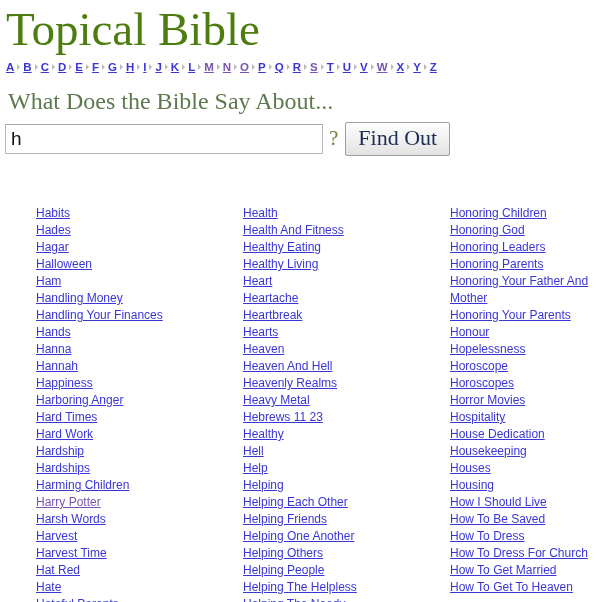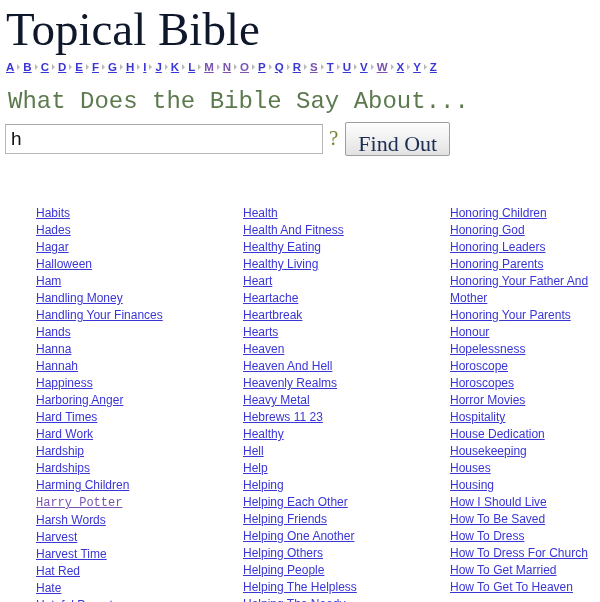--- a/index.html
+++ b/index.html
@@ -13,21 +13,21 @@
     overflow: hidden;
     font-family: "Liberation Sans", sans-serif;
     position: relative;
   }
 
   
   #site-title {
     font-family: "Liberation Serif", serif;
     font-size: 47px;
     line-height: 1.0;
-    color: #0f172a;
+    color: #4d7c0f;
     padding: 6px 0 0 6px;
     margin: 0;
     font-weight: normal;
     letter-spacing: 0px;
     white-space: nowrap;
   }
 
   
   #alpha-nav {
     padding: 9px 0 0 6px;
@@ -51,21 +51,21 @@
     height: 0;
     border-left: 3px solid #b9b9b9;
     border-top: 3px solid transparent;
     border-bottom: 3px solid transparent;
     margin: 0 3px 1px 3px;
     vertical-align: middle;
   }
 
   
   #search-heading {
-    font-family: Liberation Mono, monospace;
+    font-family: Liberation Serif, serif;
     font-size: 24px;
     color: #5d7a4f;
     margin: 0;
     padding: 14px 0 0 8px;
     font-weight: normal;
     white-space: nowrap;
   }
 
   #search-row {
     padding: 5px 0 0 2px;
@@ -94,21 +94,21 @@
     margin: 0 7px 0 6px;
     line-height: 1;
   }
   #find-out-button {
     font-family: "Liberation Serif", serif;
     font-size: 22px;
     color: #1b2d52;
     background: linear-gradient(to bottom, #fdfdfd 0%, #f2f2f2 45%, #e2e2e2 100%);
     border: 1px solid #9e9e9e;
     border-radius: 2px;
-    padding: 8px 12px 4px 12px;
+    padding: 2px 12px 4px 12px;
     height: 34px;
     line-height: 26px;
     cursor: pointer;
     box-shadow: inset 0 1px 0 #ffffff;
   }
 
   
   #topic-columns {
     position: absolute;
     left: 0;
@@ -137,21 +137,20 @@
   }
   .topic-link {
     color: #3a36d6;
     text-decoration: underline;
     font-family: "Liberation Sans", sans-serif;
     font-size: 12px;
     line-height: 15px;
   }
   .topic-link.visited {
     color: #7a53b0;
-    font-family: Liberation Mono, monospace;
   }
 </style>
 </head>
 <body>
 
 <h1 id="site-title">Topical Bible</h1>
 
 <nav id="alpha-nav"><a href="#">A</a><span class="sep"></span><a href="#">B</a><span class="sep"></span><a href="#">C</a><span class="sep"></span><a href="#">D</a><span class="sep"></span><a href="#">E</a><span class="sep"></span><a href="#">F</a><span class="sep"></span><a href="#">G</a><span class="sep"></span><a href="#">H</a><span class="sep"></span><a href="#">I</a><span class="sep"></span><a href="#">J</a><span class="sep"></span><a href="#">K</a><span class="sep"></span><a href="#">L</a><span class="sep"></span><a href="#" class="visited">M</a><span class="sep"></span><a href="#" class="visited">N</a><span class="sep"></span><a href="#" class="visited">O</a><span class="sep"></span><a href="#">P</a><span class="sep"></span><a href="#">Q</a><span class="sep"></span><a href="#">R</a><span class="sep"></span><a href="#" class="visited">S</a><span class="sep"></span><a href="#">T</a><span class="sep"></span><a href="#">U</a><span class="sep"></span><a href="#">V</a><span class="sep"></span><a href="#" class="visited">W</a><span class="sep"></span><a href="#">X</a><span class="sep"></span><a href="#">Y</a><span class="sep"></span><a href="#">Z</a></nav>
 
 <h2 id="search-heading">What Does the Bible Say About...</h2>

